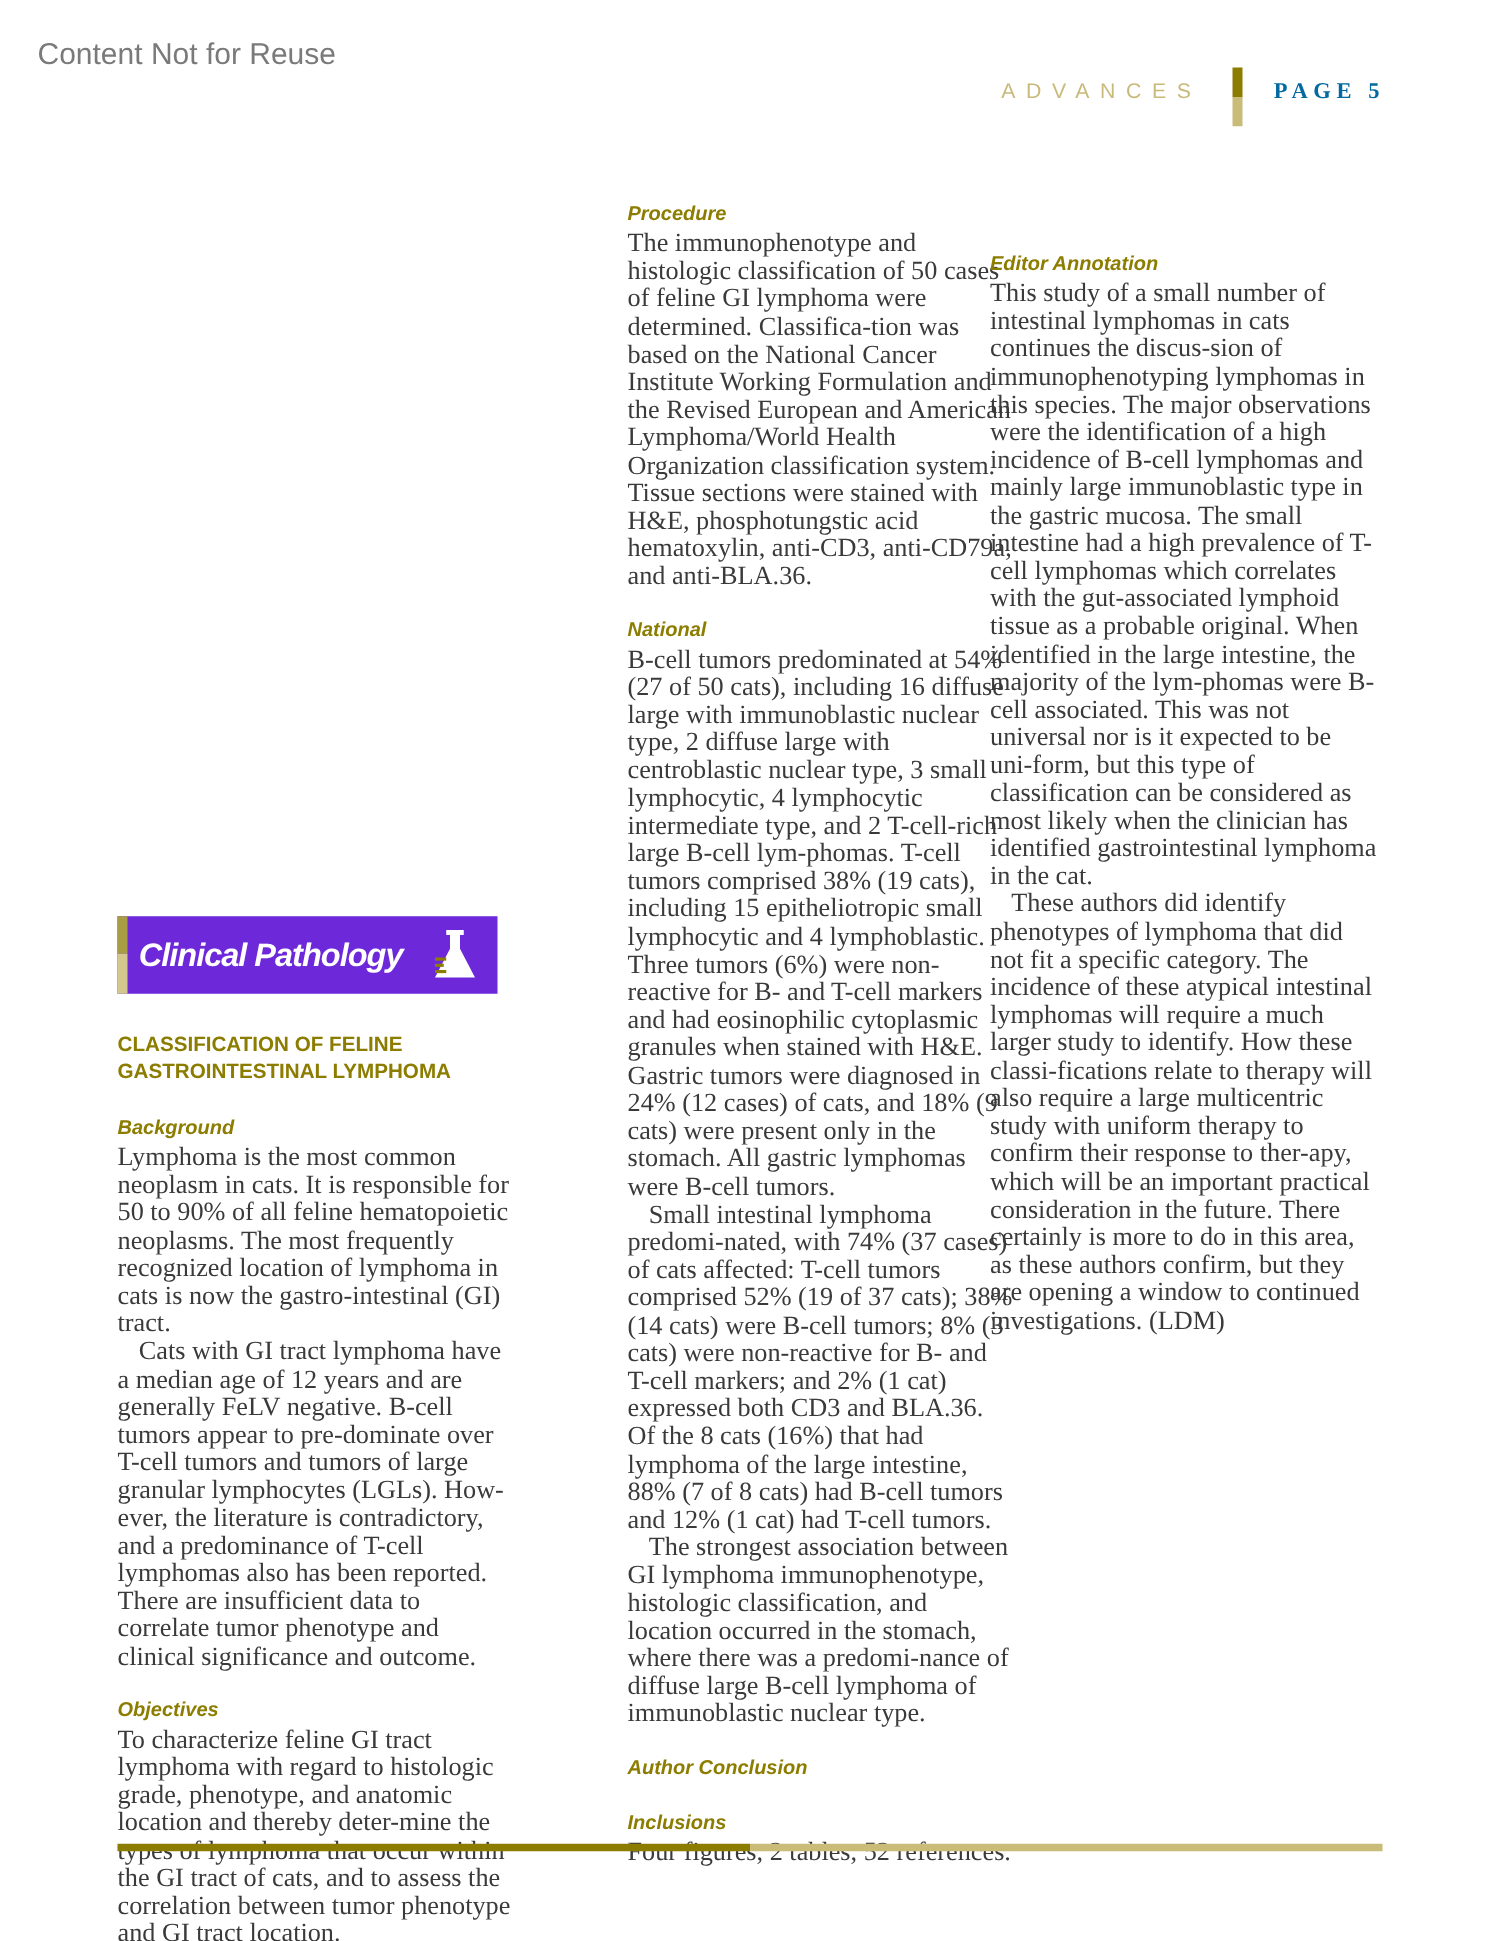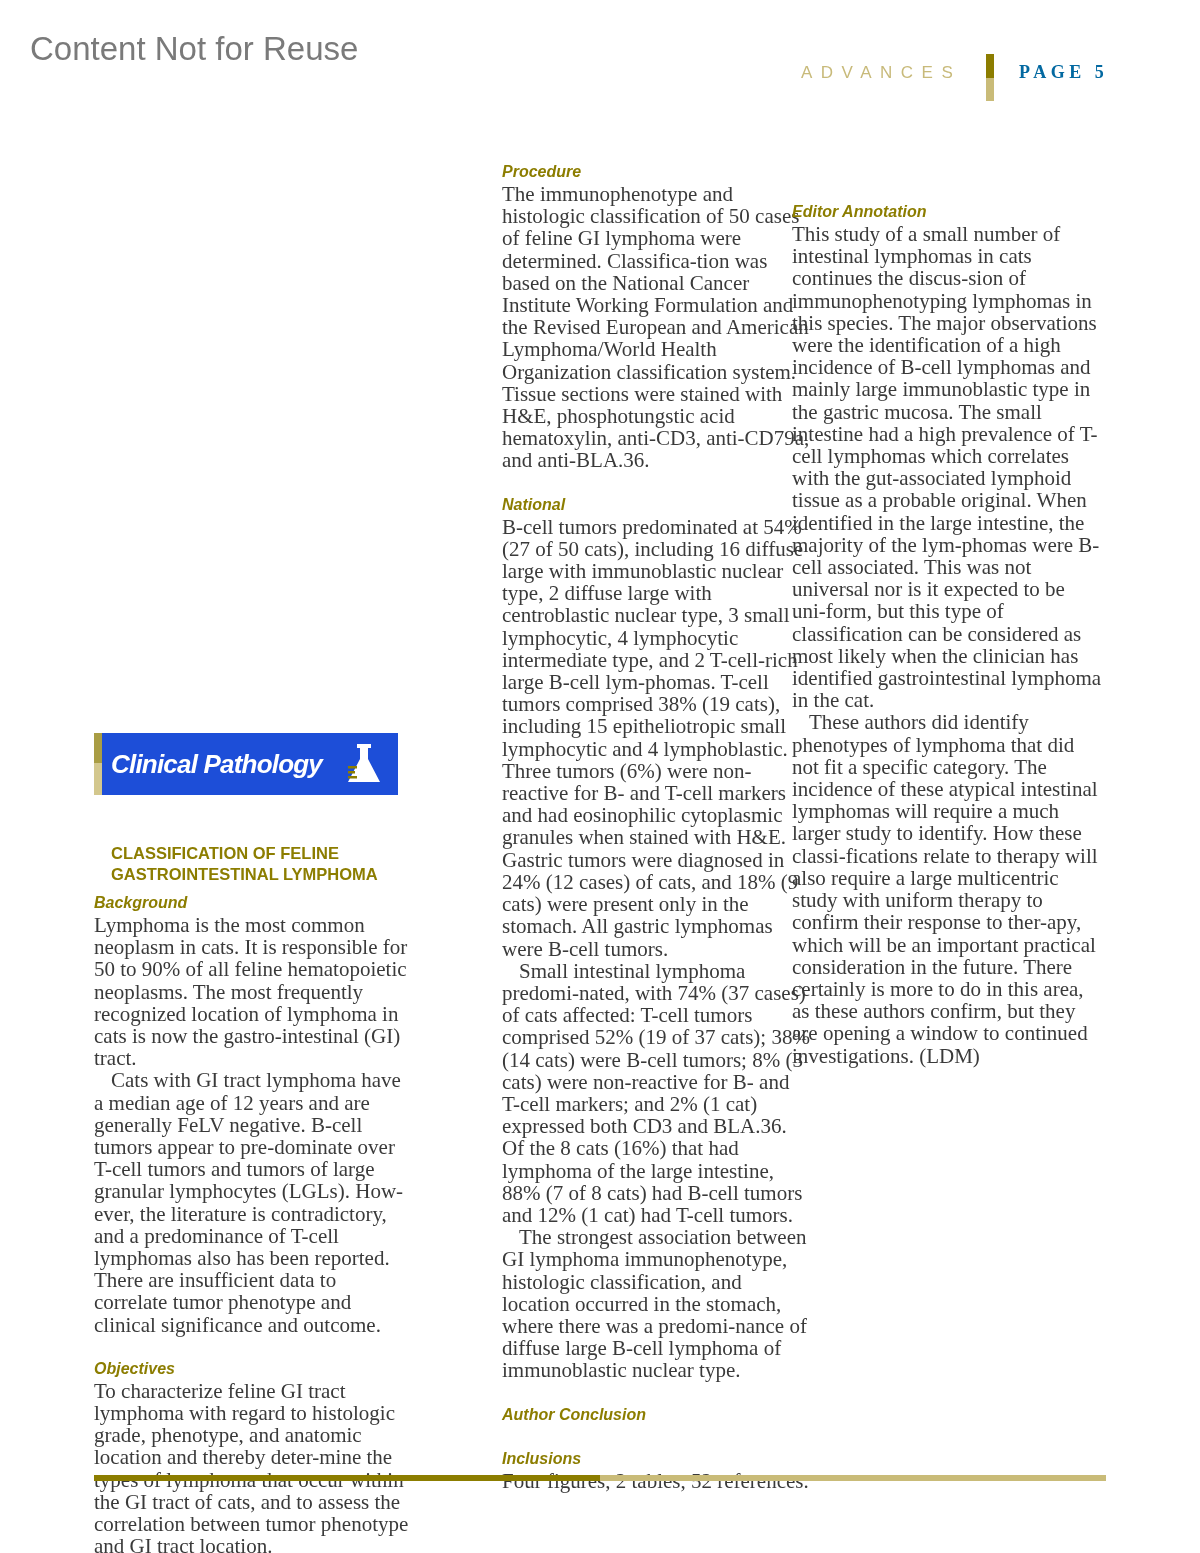--- a/index.html
+++ b/index.html
@@ -1,41 +1,41 @@
 <!DOCTYPE html>
 <html><head>
 <meta charset="utf-8">
 <style>
   html, body { margin: 0; padding: 0; background: #ffffff; }
   body { width: 1200px; height: 1553px; position: relative; overflow: hidden; font-family: "DejaVu Serif", serif; }
-  .watermark { position: absolute; left: 30px; top: 30px; font-family: "Liberation Sans", sans-serif; font-size: 33px; color: #7a7a7a; letter-spacing: 0px; }
+  .watermark { position: absolute; left: 30px; top: 30px; font-family: "Liberation Sans", sans-serif; font-size: 24px; color: #7a7a7a; letter-spacing: 0px; }
   .hdr-advances { position: absolute; left: 801px; top: 63px; font-family: "Liberation Sans", sans-serif; font-size: 17px; letter-spacing: 8.5px; color: #c8ba7a; }
   .hdr-bar { position: absolute; left: 986px; top: 54px; width: 8px; height: 47px; }
   .hdr-bar .top { height: 24px; background: #8c7d00; }
   .hdr-bar .bot { height: 23px; background: #c9bb78; }
   .hdr-page { position: absolute; left: 1019px; top: 62px; font-family: Liberation Serif, serif; font-weight: bold; font-size: 18px; letter-spacing: 4.5px; color: #0369a1; text-align: right; }
 
   .col { position: absolute; width: 320px; }
   .col1 { left: 94px; }
   .col2 { left: 462px; top: 161px; width: 310px; margin-left: 40px; }
   .col3 { left: 792px; top: 161px; width: 310px; margin-top: 40px; }
 
   .sec-head { font-family: "Liberation Sans", sans-serif; font-weight: bold; font-style: italic; font-size: 16px; color: #8c7d00; line-height: 22px; margin: 0; }
   .body-text { font-family: "Liberation Serif", serif; font-size: 21px; line-height: 22.2px; color: #3a3a3a; margin: 0; }
   .body-text.indent { text-indent: 17px; }
   .gap { height: 22px; }
 
-  .banner { position: absolute; left: 94px; top: 733px; width: 304px; height: 62px; background: #1d4ed8; }
+  .banner { position: absolute; left: 94px; top: 733px; width: 304px; height: 62px; background: #6d28d9; }
   .banner .stripe { position: absolute; left: 0; top: 0; width: 8px; height: 62px; }
   .banner .stripe .s1 { height: 30px; background: #a99d44; }
   .banner .stripe .s2 { height: 32px; background: #d3c78d; }
   .banner .title { position: absolute; left: 17px; top: 16px; font-family: "Liberation Sans", sans-serif; font-weight: bold; font-style: italic; font-size: 26px; color: #ffffff; letter-spacing: -0.8px; }
   .banner .flask { position: absolute; left: 250px; top: 9px; width: 40px; height: 44px; }
 
-  .art-title { position: absolute; left: 94px; top: 826px; width: 320px; font-family: "Liberation Sans", sans-serif; font-weight: bold; font-size: 16.5px; line-height: 21px; color: #8c7d00; margin: 17px; }
+  .art-title { position: absolute; left: 94px; top: 826px; width: 320px; font-family: "Liberation Sans", sans-serif; font-weight: bold; font-size: 16.5px; line-height: 21px; color: #8c7d00; margin: 0; }
   .col1.body { top: 892px; }
 
   .citation { font-family: "Liberation Serif", serif; font-size: 13.3px; line-height: 17.5px; color: #3a3a3a; margin: 0; }
 
   .footer-bar { position: absolute; left: 94px; top: 1475px; width: 1012px; height: 6px; display: flex; }
   .footer-bar .f1 { width: 506px; background: #8c7d00; }
   .footer-bar .f2 { width: 506px; background: #c9bb78; }
 </style>
 </head>
 <body>

